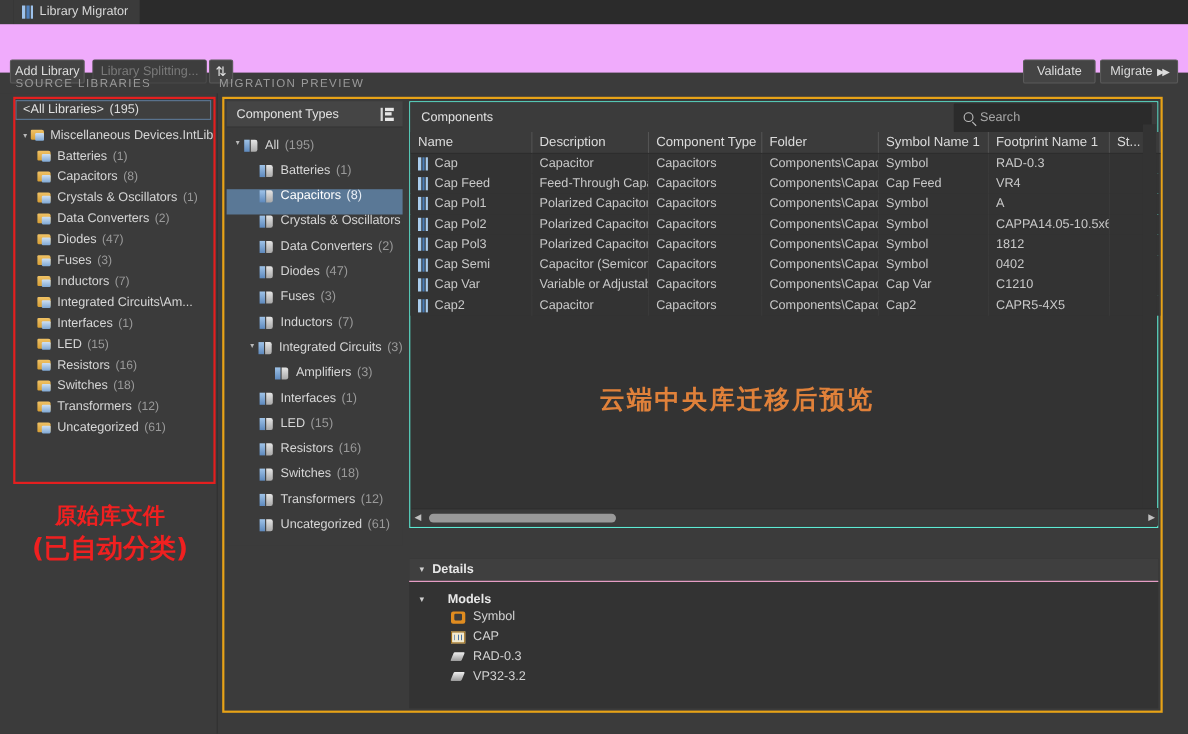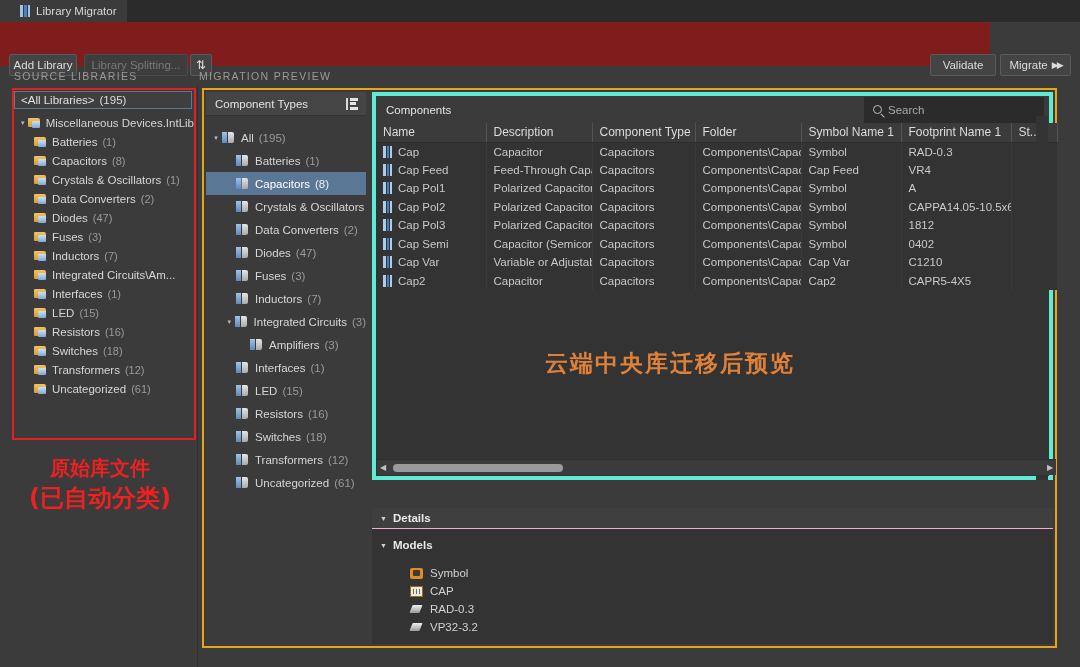--- a/index.html
+++ b/index.html
@@ -15,21 +15,21 @@
   .titlestrip{position:absolute;left:12px;top:0;width:1080px;height:22px;background:#2b2b2b;}
   .tab{position:absolute;left:0;top:0;height:22px;padding:0 10px 0 8px;display:flex;align-items:center;
        gap:6px;background:#3b3b3b;color:#d8d8d8;font-size:11.5px;}
   .tabicon{width:10px;height:12px;display:inline-block;position:relative;}
   .tabicon i{position:absolute;top:0;width:3px;height:12px;background:#6f9fd8;}
   .tabicon i:nth-child(1){left:0;background:#9dc2ec;}
   .tabicon i:nth-child(2){left:4px;background:#4f80bd;}
   .tabicon i:nth-child(3){left:8px;background:#9dc2ec;width:2px;}
 
   
-  .toolbar{position:absolute;left:0;top:22px;width:990px;height:44px;background:#7f1d1d;}
+  .toolbar{position:absolute;left:0;top:22px;width:1080px;height:44px;background:#f0abfc;}
   .btn{position:absolute;top:32px;height:22px;border:1px solid #5a5a5a;background:#444;
        color:#dcdcdc;font-size:11.5px;display:flex;align-items:center;justify-content:center;
        border-radius:2px;}
   .btn.dis{color:#7a7a7a;border-color:#4a4a4a;background:#3d3d3d;}
   #btn-add{left:9px;width:68px;}
   #btn-split{left:84px;width:104px;}
   #btn-sync{left:190px;width:22px;}
   #btn-validate{left:930px;width:66px;}
   #btn-migrate{left:1000px;width:71px;}
   .syncico{font-size:12px;line-height:1;color:#e2e2e2;}
@@ -72,33 +72,33 @@
   .ctpanel{position:absolute;left:206px;top:92px;width:160px;height:404px;background:#3b3b3b;}
   .cthead{height:24px;background:#454545;border-bottom:1px solid #333;display:flex;align-items:center;
           justify-content:space-between;padding:0 8px 0 9px;font-size:11.5px;color:#e2e2e2;}
   .treeico{width:12px;height:12px;position:relative;display:inline-block;}
   .treeico::before{content:"";position:absolute;left:0;top:0;width:2px;height:12px;background:#d8d8d8;}
   .treeico i{position:absolute;left:4px;height:3px;background:#e6e6e6;}
   .treeico i:nth-child(1){top:0;width:8px;}
   .treeico i:nth-child(2){top:4.5px;width:6px;}
   .treeico i:nth-child(3){top:9px;width:8px;}
   .cttree{padding-top:10px;}
-  .ctrow{height:23px;display:flex;align-items:center;font-size:11.5px;color:#d6d6d6;white-space:nowrap;}
+  .ctrow{height:23px;display:flex;font-size:11.5px;color:#d6d6d6;white-space:nowrap;}
   .ctrow .cnt{color:#9a9a9a;margin-left:5px;}
   .ctrow.sel{background:#5a7896;color:#fff;}
   .ctrow.sel .cnt{color:#e8eef5;}
   .compico{width:13px;height:13px;margin-right:6px;position:relative;flex:0 0 auto;}
   .compico::before{content:"";position:absolute;left:0;top:1px;width:5px;height:11px;
       background:linear-gradient(#9fc3e8,#5e89bd);}
   .compico::after{content:"";position:absolute;left:6px;top:1px;width:6px;height:11px;
       background:linear-gradient(#e6e6e6,#a9a9a9);border-radius:0 2px 2px 0;}
 
   
   .comppanel{position:absolute;left:372px;top:92px;width:681px;height:388px;background:#333;
-             border:4px solid #5eead4;}
+             border:1px solid #5eead4;}
   .comphead{height:27px;background:#3b3b3b;display:flex;align-items:center;
             justify-content:space-between;padding:0 5px 0 10px;font-size:11.5px;color:#e2e2e2;}
   .searchbox{width:180px;height:19px;background:#2b2b2b;border:1px solid #2b2b2b;display:flex;
              align-items:center;gap:6px;padding:12px 8px;border-radius:1px;}
   .magn{width:9px;height:9px;border:1.4px solid #bdbdbd;border-radius:50%;position:relative;flex:0 0 auto;}
   .magn::after{content:"";position:absolute;right:-4px;bottom:-3px;width:5px;height:1.4px;
                background:#bdbdbd;transform:rotate(45deg);}
   .searchbox span{color:#a8a8a8;font-size:11.5px;}
 
   table.grid{width:100%;border-collapse:collapse;table-layout:fixed;}
@@ -122,22 +122,22 @@
   .htrack{flex:1;height:10px;position:relative;}
   .hthumb{position:absolute;left:4px;top:1px;width:170px;height:8px;background:#9a9a9a;border-radius:4px;}
   .vscroll{position:absolute;right:1px;top:20px;width:12px;height:364px;background:#333;}
 
   
   .detpanel{position:absolute;left:372px;top:508px;width:681px;height:136px;background:#333;}
   .dethead{height:21px;background:#3f3f3f;display:flex;align-items:center;gap:6px;padding-left:8px;
            font-size:11.5px;color:#e8e8e8;font-weight:bold;border-bottom:1px solid #f9a8d4;}
   .tri{font-size:7px;color:#cfcfcf;}
   .detbody{padding:10px 0 0 8px;}
-  .modhdr{display:flex;align-items:center;gap:6px;font-size:11.5px;color:#e8e8e8;font-weight:bold;
-          margin-bottom:13px;}
+  .modhdr{display:flex;align-items:center;gap:20px;font-size:11.5px;color:#e8e8e8;font-weight:bold;
+          margin-bottom:1px;}
   .modrow{height:18px;display:flex;align-items:center;gap:7px;padding-left:30px;font-size:11.5px;
           color:#d2d2d2;}
   .ico-symbol{width:13px;height:11px;background:#e08c20;border-radius:2px;position:relative;flex:0 0 auto;}
   .ico-symbol::after{content:"";position:absolute;left:3px;top:2.5px;width:7px;height:6px;
           background:#3b3b3b;border-radius:1px;}
   .ico-sim{width:13px;height:11px;background:#f2ead0;border:1px solid #9a6a18;flex:0 0 auto;position:relative;}
   .ico-sim::after{content:"";position:absolute;left:1.5px;top:2px;width:8px;height:5px;
           background:repeating-linear-gradient(90deg,#4a74a8 0 1px,transparent 1px 3px);}
   .ico-fp{width:13px;height:11px;flex:0 0 auto;position:relative;}
   .ico-fp::after{content:"";position:absolute;left:1px;top:1px;width:10px;height:8px;

